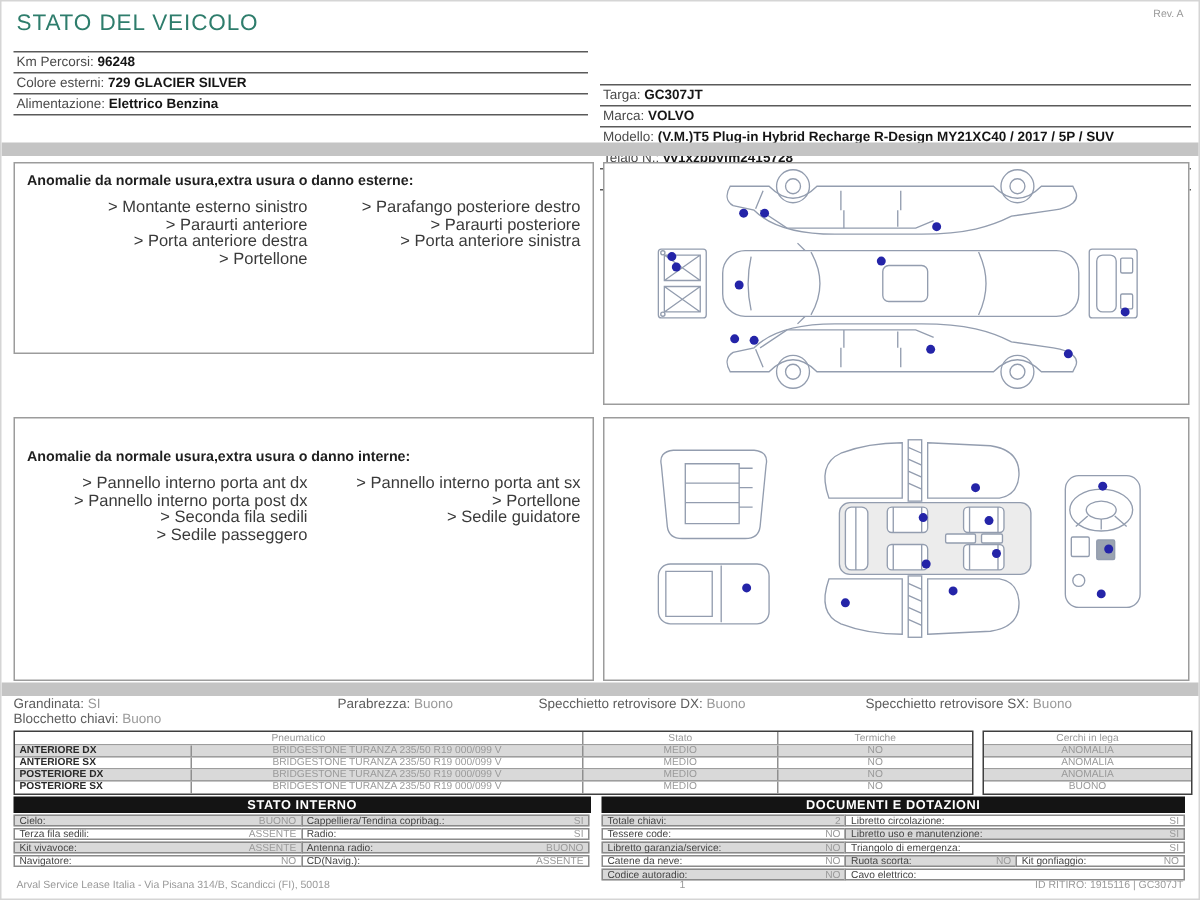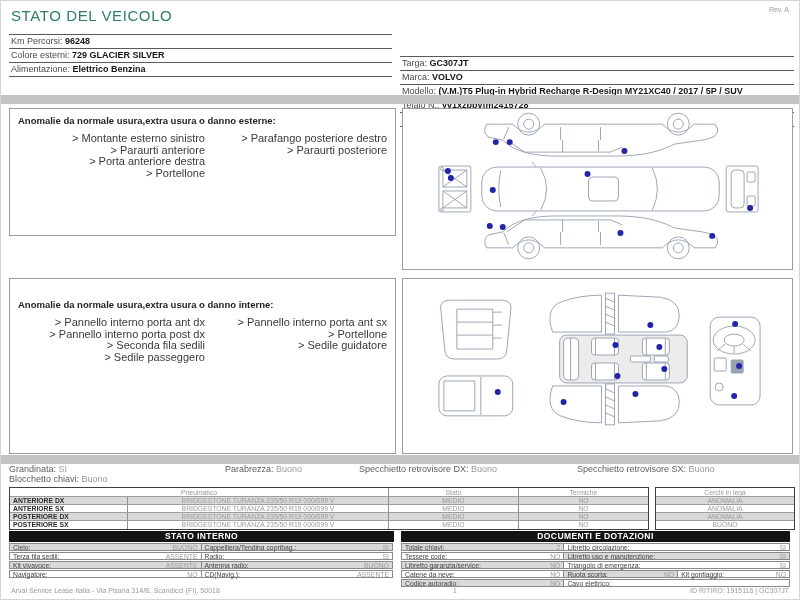--- a/index.html
+++ b/index.html
@@ -126,20 +126,21 @@
     <div class="anom-cols">
       <div class="anom-col">
         <div class="anom-item">&gt; Montante esterno sinistro</div>
         <div class="anom-item">&gt; Paraurti anteriore</div>
         <div class="anom-item">&gt; Porta anteriore destra</div>
         <div class="anom-item">&gt; Portellone</div>
       </div>
       <div class="anom-col">
         <div class="anom-item">&gt; Parafango posteriore destro</div>
         <div class="anom-item">&gt; Paraurti posteriore</div>
+        <div class="anom-item">&gt; Porta anteriore sinistra</div>
       </div>
     </div>
   </div>
 
   <div class="panel" id="ext-diag">
     <svg id="ext-svg" viewBox="0 0 390 160">
       <defs>
         <g id="side-car" class="car-lines">
           <path d="M84,36 C81,31 81,26 86,23 L100,20 C112,8 132,4 154,4 L212,4 C242,4 258,9 272,16 L300,20 C313,22 317,27 315,32 L313,36 L292,36 Q276,20 260,36 L142,36 Q126,20 110,36 Z"></path>
           <circle cx="126" cy="36" r="11"></circle>

